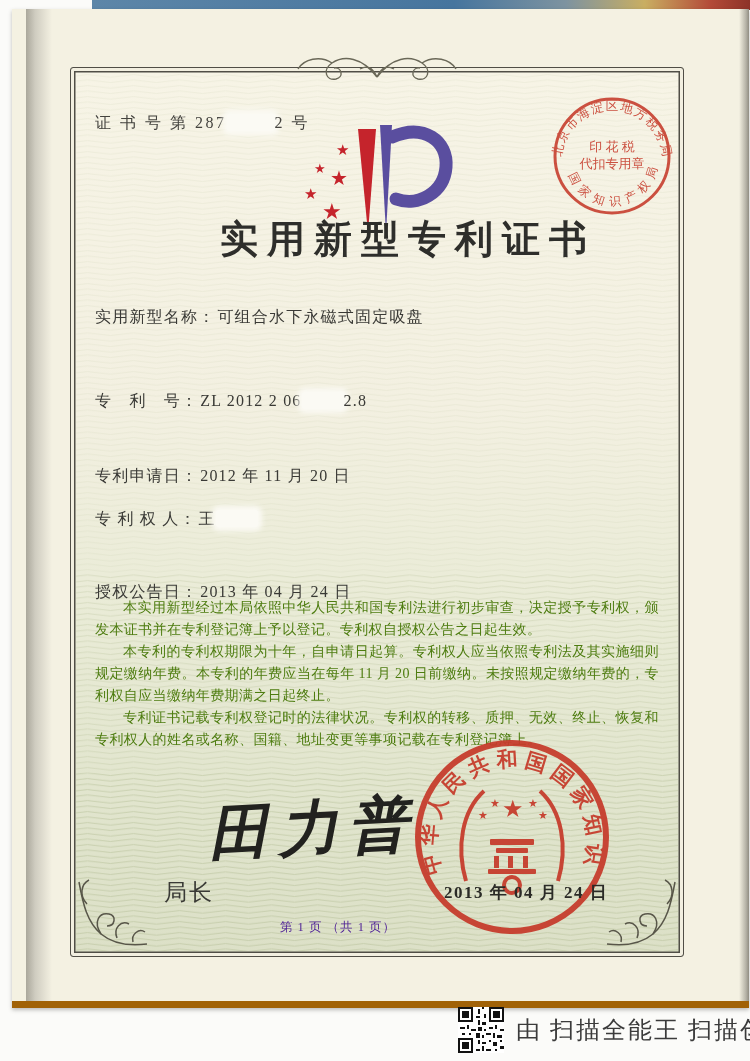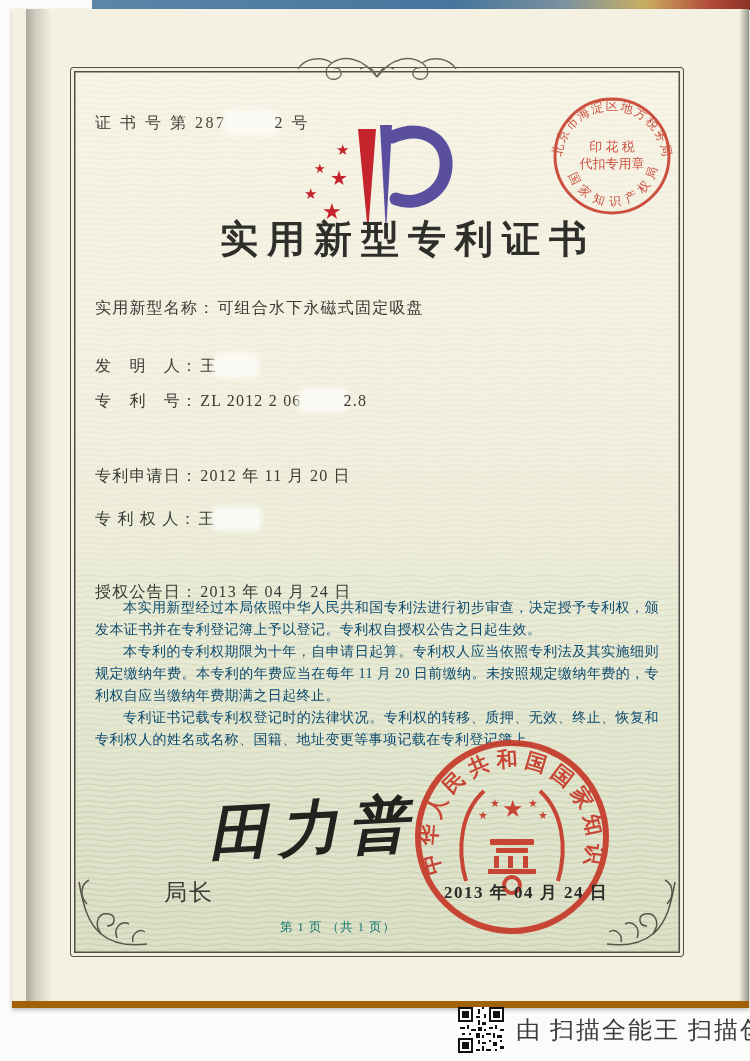--- a/index.html
+++ b/index.html
@@ -49,41 +49,41 @@
     position:absolute;left:58px;top:205px;width:676px;text-align:center;
     font-size:38px;font-weight:600;letter-spacing:9px;color:#2e2e2b;
   }
   .row{
     position:absolute;left:83px;font-size:16px;color:#3a3a36;
     letter-spacing:1.2px;white-space:nowrap;
   }
   .row .val{margin-left:2px;}
   .paras{
     position:absolute;left:83px;top:588px;width:564px;
-    font-size:14px;line-height:22px;color:#0c4a6e;text-align:justify;
+    font-size:14px;line-height:22px;color:#4d7c0f;text-align:justify;
     letter-spacing:.4px;
   }
   .paras p{margin:0;text-indent:2em;}
   .director-label{
     position:absolute;left:152px;top:868px;font-size:23px;color:#3a3a36;letter-spacing:2px;
   }
   .signature{
     position:absolute;left:196px;top:780px;font-size:60px;font-weight:bold;
     font-style:italic;color:#22221f;letter-spacing:10px;transform:rotate(-3deg);
     white-space:nowrap;
   }
   .tax-stamp-svg{position:absolute;left:533px;top:80px;opacity:.88;}
   .grant-seal-svg{position:absolute;left:398px;top:726px;opacity:.93;}
   .seal-date{
     position:absolute;left:432px;top:872px;font-size:17px;font-weight:600;
     color:#2b2b27;letter-spacing:1.5px;white-space:nowrap;
   }
   .page-footer{
     position:absolute;left:58px;top:910px;width:536px;text-align:center;
-    font-size:12.5px;color:#0f766e;letter-spacing:1px;
+    font-size:12.5px;color:#4c1d95;letter-spacing:1px;
   }
   .scan-watermark{
     position:absolute;left:458px;top:1004px;height:52px;display:flex;
     align-items:center;gap:12px;
   }
   .wm-text{
     font-size:24px;color:#3b3b3b;letter-spacing:2px;white-space:nowrap;
     font-family:"Liberation Serif","DejaVu Serif",serif;
   }
   .seal-ring-text{font-family:"Liberation Serif","DejaVu Serif",serif;}
@@ -152,25 +152,22 @@
       <text x="40" y="40" font-size="15">★</text>
       <text x="18" y="58" font-size="13">★</text>
       <text x="34" y="70" font-size="20">★</text>
       <text x="8" y="84" font-size="15">★</text>
       <text x="26" y="104" font-size="22">★</text>
     </g>
   </svg>
 
   <div class="doc-title">实用新型专利证书</div>
 
-  <div class="row" style="top:289px;">
+  <div class="row" style="top:298px;">
     <span>实用新型名称：</span><span class="val">可组合水下永磁式固定吸盘</span>
-  </div>
-  <div class="row" style="top:347px;">
-    <span>发　明　人：</span><span class="val">王</span><span class="redact w38"></span>
   </div>
   <div class="row" style="top:382px;">
     <span>专　利　号：</span><span class="val">ZL 2012 2 06</span><span class="redact w42"></span><span>2.8</span>
   </div>
   <div class="row" style="top:449px;margin-top:8px;">
     <span>专利申请日：</span><span class="val">2012 年 11 月 20 日</span>
   </div>
   <div class="row" style="top:500px;">
     <span>专 利 权 人：</span><span class="val">王</span><span class="redact w42"></span>
   </div>

